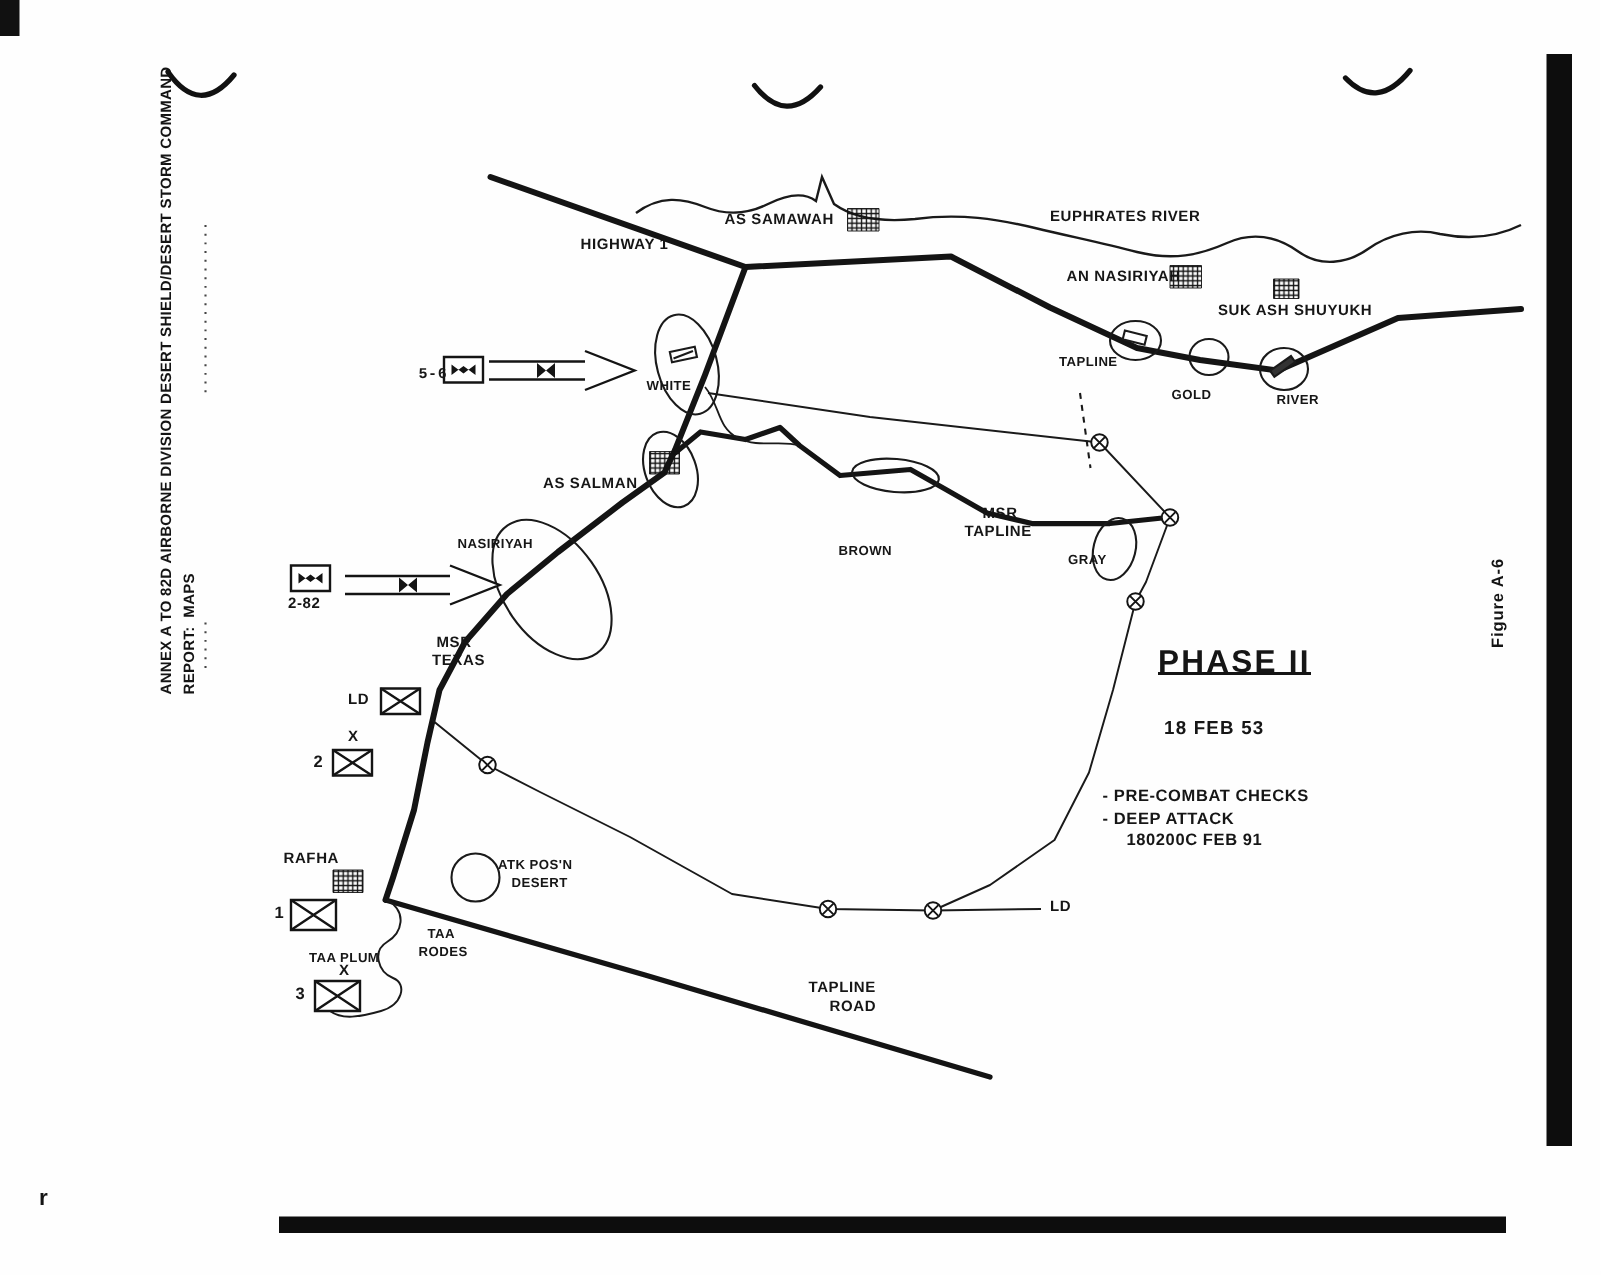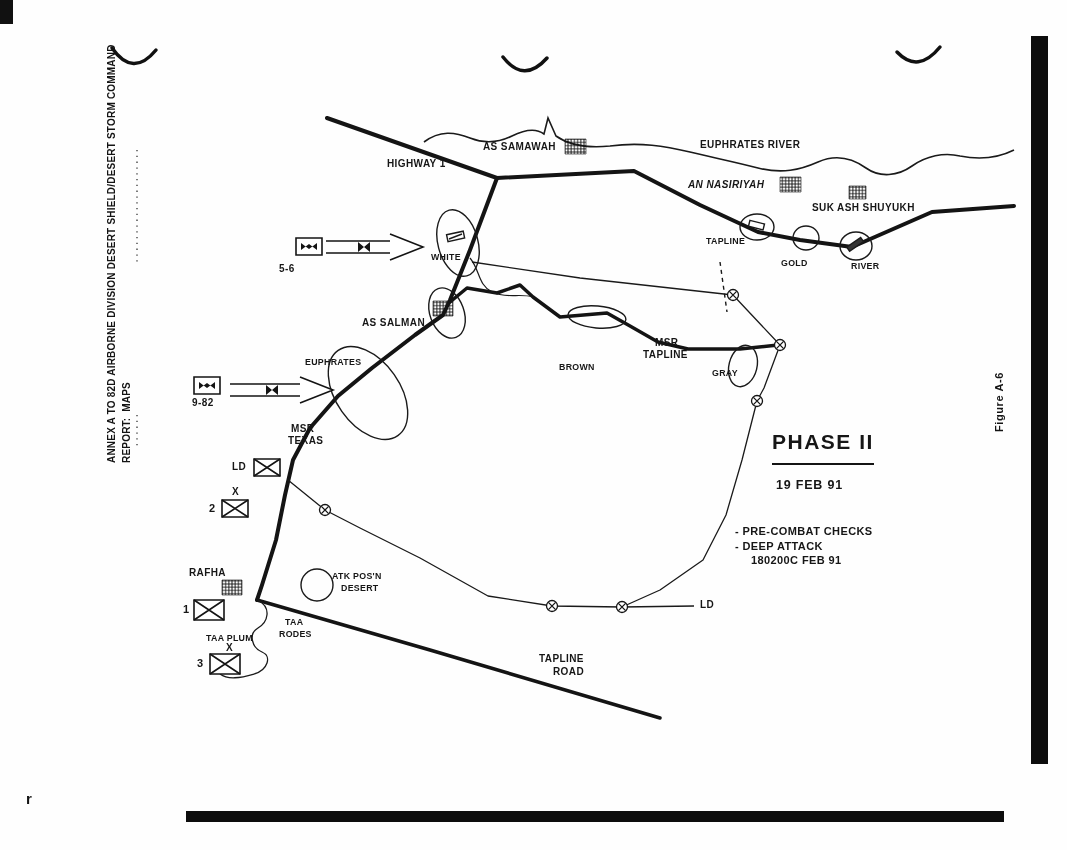--- a/index.html
+++ b/index.html
@@ -8,21 +8,21 @@
     font-family:"Liberation Sans",sans-serif;color:#141414;
   }
   .lbl{
     position:absolute;font-weight:bold;white-space:nowrap;color:#161616;
     font-size:10px;letter-spacing:.4px;line-height:11px;
   }
   .s9{font-size:8.8px;letter-spacing:.3px;}
   .s11{font-size:11px;}
   .s13{font-size:12.5px;letter-spacing:.8px;}
   .phase-title{
-    font-size:21px;letter-spacing:1.5px;border-bottom:2.5px solid #141414;padding-bottom:16px;
+    font-size:21px;letter-spacing:1.5px;border-bottom:2.5px solid #141414;padding-bottom:1px;
   }
   .margin-text{
     position:absolute;left:104px;top:463px;width:385px;
     transform:rotate(-90deg);transform-origin:0 0;
     font-weight:bold;font-size:10px;letter-spacing:.2px;line-height:15px;
   }
   .margin-text div{white-space:pre;}
   .figure-caption{
     position:absolute;left:993px;top:432px;transform:rotate(-90deg);transform-origin:0 0;
     font-weight:bold;font-size:11px;letter-spacing:.6px;white-space:nowrap;
@@ -178,51 +178,51 @@
       <g>
           <rect x="210" y="654" width="30" height="20"></rect>
           <path d="M210 654 L240 674 M210 674 L240 654" fill="none"></path>
         </g>
     </g>
   </svg>
 
   <div class="lbl" style="left:387px;top:158px;">HIGHWAY 1</div>
   <div class="lbl" style="left:483px;top:141px;">AS SAMAWAH</div>
   <div class="lbl" style="left:700px;top:139px;">EUPHRATES RIVER</div>
-  <div class="lbl" style="left:688px;top:179px;font-style:italic;">AN NASIRIYAH</div>
+  <div class="lbl" style="left:711px;top:179px;">AN NASIRIYAH</div>
   <div class="lbl" style="left:812px;top:202px;">SUK ASH SHUYUKH</div>
   <div class="lbl s9" style="left:706px;top:236px;">TAPLINE</div>
   <div class="lbl s9" style="left:781px;top:258px;">GOLD</div>
   <div class="lbl s9" style="left:851px;top:261px;">RIVER</div>
-  <div class="lbl" style="left:279px;top:263px;">5-6</div>
+  <div class="lbl" style="left:279px;top:245px;font-family:Liberation Mono, monospace;">5-6</div>
   <div class="lbl s9" style="left:431px;top:252px;">WHITE</div>
   <div class="lbl" style="left:362px;top:317px;">AS SALMAN</div>
   <div class="lbl s9" style="left:559px;top:331px;margin-top:31px;">BROWN</div>
   <div class="lbl" style="left:655px;top:337px;">MSR</div>
   <div class="lbl" style="left:643px;top:349px;">TAPLINE</div>
-  <div class="lbl s9" style="left:305px;top:357px;">EUPHRATES</div>
+  <div class="lbl s9" style="left:305px;top:357px;">NASIRIYAH</div>
   <div class="lbl s9" style="left:712px;top:368px;">GRAY</div>
-  <div class="lbl" style="left:192px;top:397px;">9-82</div>
+  <div class="lbl" style="left:192px;top:397px;">2-82</div>
   <div class="lbl" style="left:291px;top:423px;">MSR</div>
   <div class="lbl" style="left:288px;top:435px;">TEXAS</div>
   <div class="lbl" style="left:232px;top:461px;">LD</div>
   <div class="lbl" style="left:232px;top:486px;">X</div>
   <div class="lbl s11" style="left:209px;top:503px;">2</div>
   <div class="lbl" style="left:189px;top:567px;">RAFHA</div>
   <div class="lbl s9" style="left:332px;top:571px;">ATK POS'N</div>
   <div class="lbl s9" style="left:341px;top:583px;">DESERT</div>
   <div class="lbl s11" style="left:183px;top:604px;">1</div>
   <div class="lbl s9" style="left:206px;top:633px;">TAA PLUM</div>
   <div class="lbl" style="left:226px;top:642px;">X</div>
   <div class="lbl s11" style="left:197px;top:658px;">3</div>
   <div class="lbl s9" style="left:285px;top:617px;">TAA</div>
   <div class="lbl s9" style="left:279px;top:629px;">RODES</div>
   <div class="lbl" style="left:700px;top:599px;">LD</div>
   <div class="lbl" style="left:539px;top:653px;">TAPLINE</div>
   <div class="lbl" style="left:553px;top:666px;">ROAD</div>
 
   <div class="lbl phase-title" style="left:772px;top:436px;">PHASE II</div>
-  <div class="lbl s13" style="left:776px;top:480px;">19 FEB 91</div>
+  <div class="lbl s13" style="left:776px;top:480px;">18 FEB 53</div>
   <div class="lbl s11" style="left:735px;top:526px;">- PRE-COMBAT CHECKS</div>
   <div class="lbl s11" style="left:735px;top:541px;">- DEEP ATTACK</div>
   <div class="lbl s11" style="left:751px;top:555px;text-align:center;">180200C FEB 91</div>
 
 </div>
 
 </body></html>

